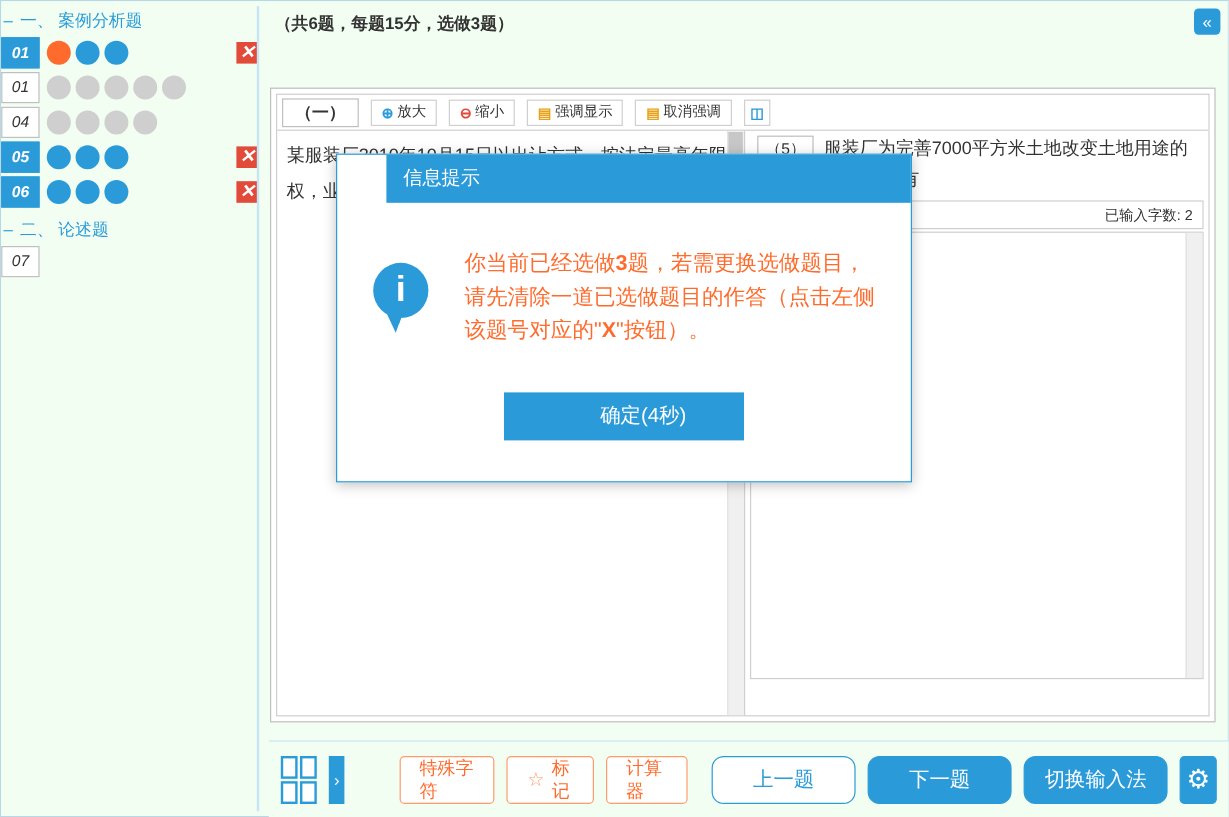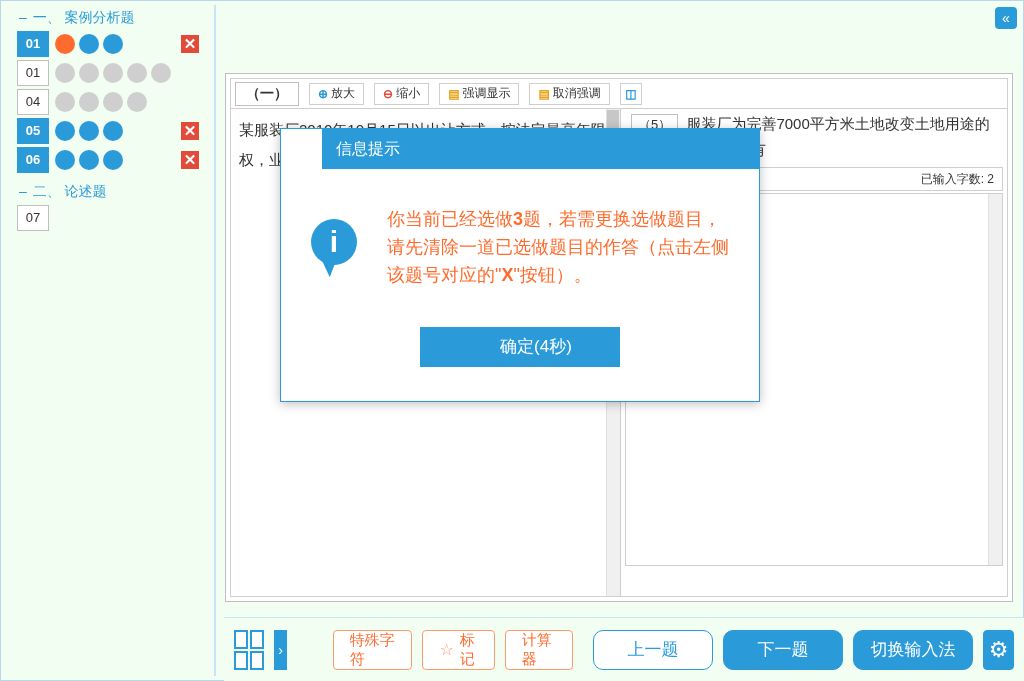--- a/index.html
+++ b/index.html
@@ -1,26 +1,26 @@
 <!DOCTYPE html>
 <html><head>
 <meta charset="utf-8">
 <style>
   * { box-sizing: border-box; margin: 0; padding: 0; }
   body { font-family: Arial, "Microsoft YaHei", sans-serif; font-size: 13px; background: #f2fef2; color: #333; width: 1024px; height: 681px; overflow: hidden; position: relative; }
 
   .container { display: flex; width: 100%; height: 100%; border: 1px solid #b8d8e8; }
 
   
-  .sidebar { width: 216px; background: #f2fef2; padding: 6px 16px; position: relative; }
+  .sidebar { width: 216px; background: #f2fef2; padding: 6px 0; position: relative; }
   .sidebar .vline { position: absolute; left: 213px; top: 4px; bottom: 4px; width: 2px; background: #c7e6f5; }
   .section-title { color: #2a9bd8; font-size: 14px; font-weight: 400; margin: 2px 0 4px 2px; }
   .dash { color: #2a9bd8; margin-right: 2px; }
 
-  .q-row { display: flex; align-items: center; margin-bottom: 3px; }
+  .q-row { display: flex; align-items: center; margin-bottom: 3px; font-style: italic; }
   .q-num { width: 32px; height: 26px; border: 1px solid #bfbfbf; text-align: center; line-height: 24px; font-size: 13px; background: #fff; color: #333; }
   .q-num.active { background: #2a9bd8; border-color: #2a9bd8; color: #fff; font-weight: 700; }
   .dots { flex: 1; display: flex; align-items: center; padding-left: 6px; gap: 4px; }
   .dot { width: 20px; height: 20px; border-radius: 50%; }
   .dot.blue { background: #2a9bd8; }
   .dot.orange { background: #ff6b2c; }
   .dot.gray { background: #cfcfcf; }
   .xbtn { width: 18px; height: 18px; color: #fff; background: #e24a3a; text-align: center; line-height: 17px; font-size: 15px; font-weight: 700; cursor: pointer; margin-left: auto; margin-right: 2px; }
 
   
@@ -153,20 +153,21 @@
 
     <div id="qrows2">
         <div class="q-row">
           <div class="q-num">07</div>
           <div class="dots"></div>
         </div>
       </div>
   </div>
 
   <div class="main">
+    <div class="top-info">（共6题，每题15分，选做3题）</div>
     <div class="collapse-toggle">«</div>
 
     <div class="work-area">
       <div class="work-inner">
 
         <div class="toolbar-row">
           <span class="part-label">（一）</span>
           <div class="tbtn">
             <span class="glyph">⊕</span>
             <span>放大</span>

